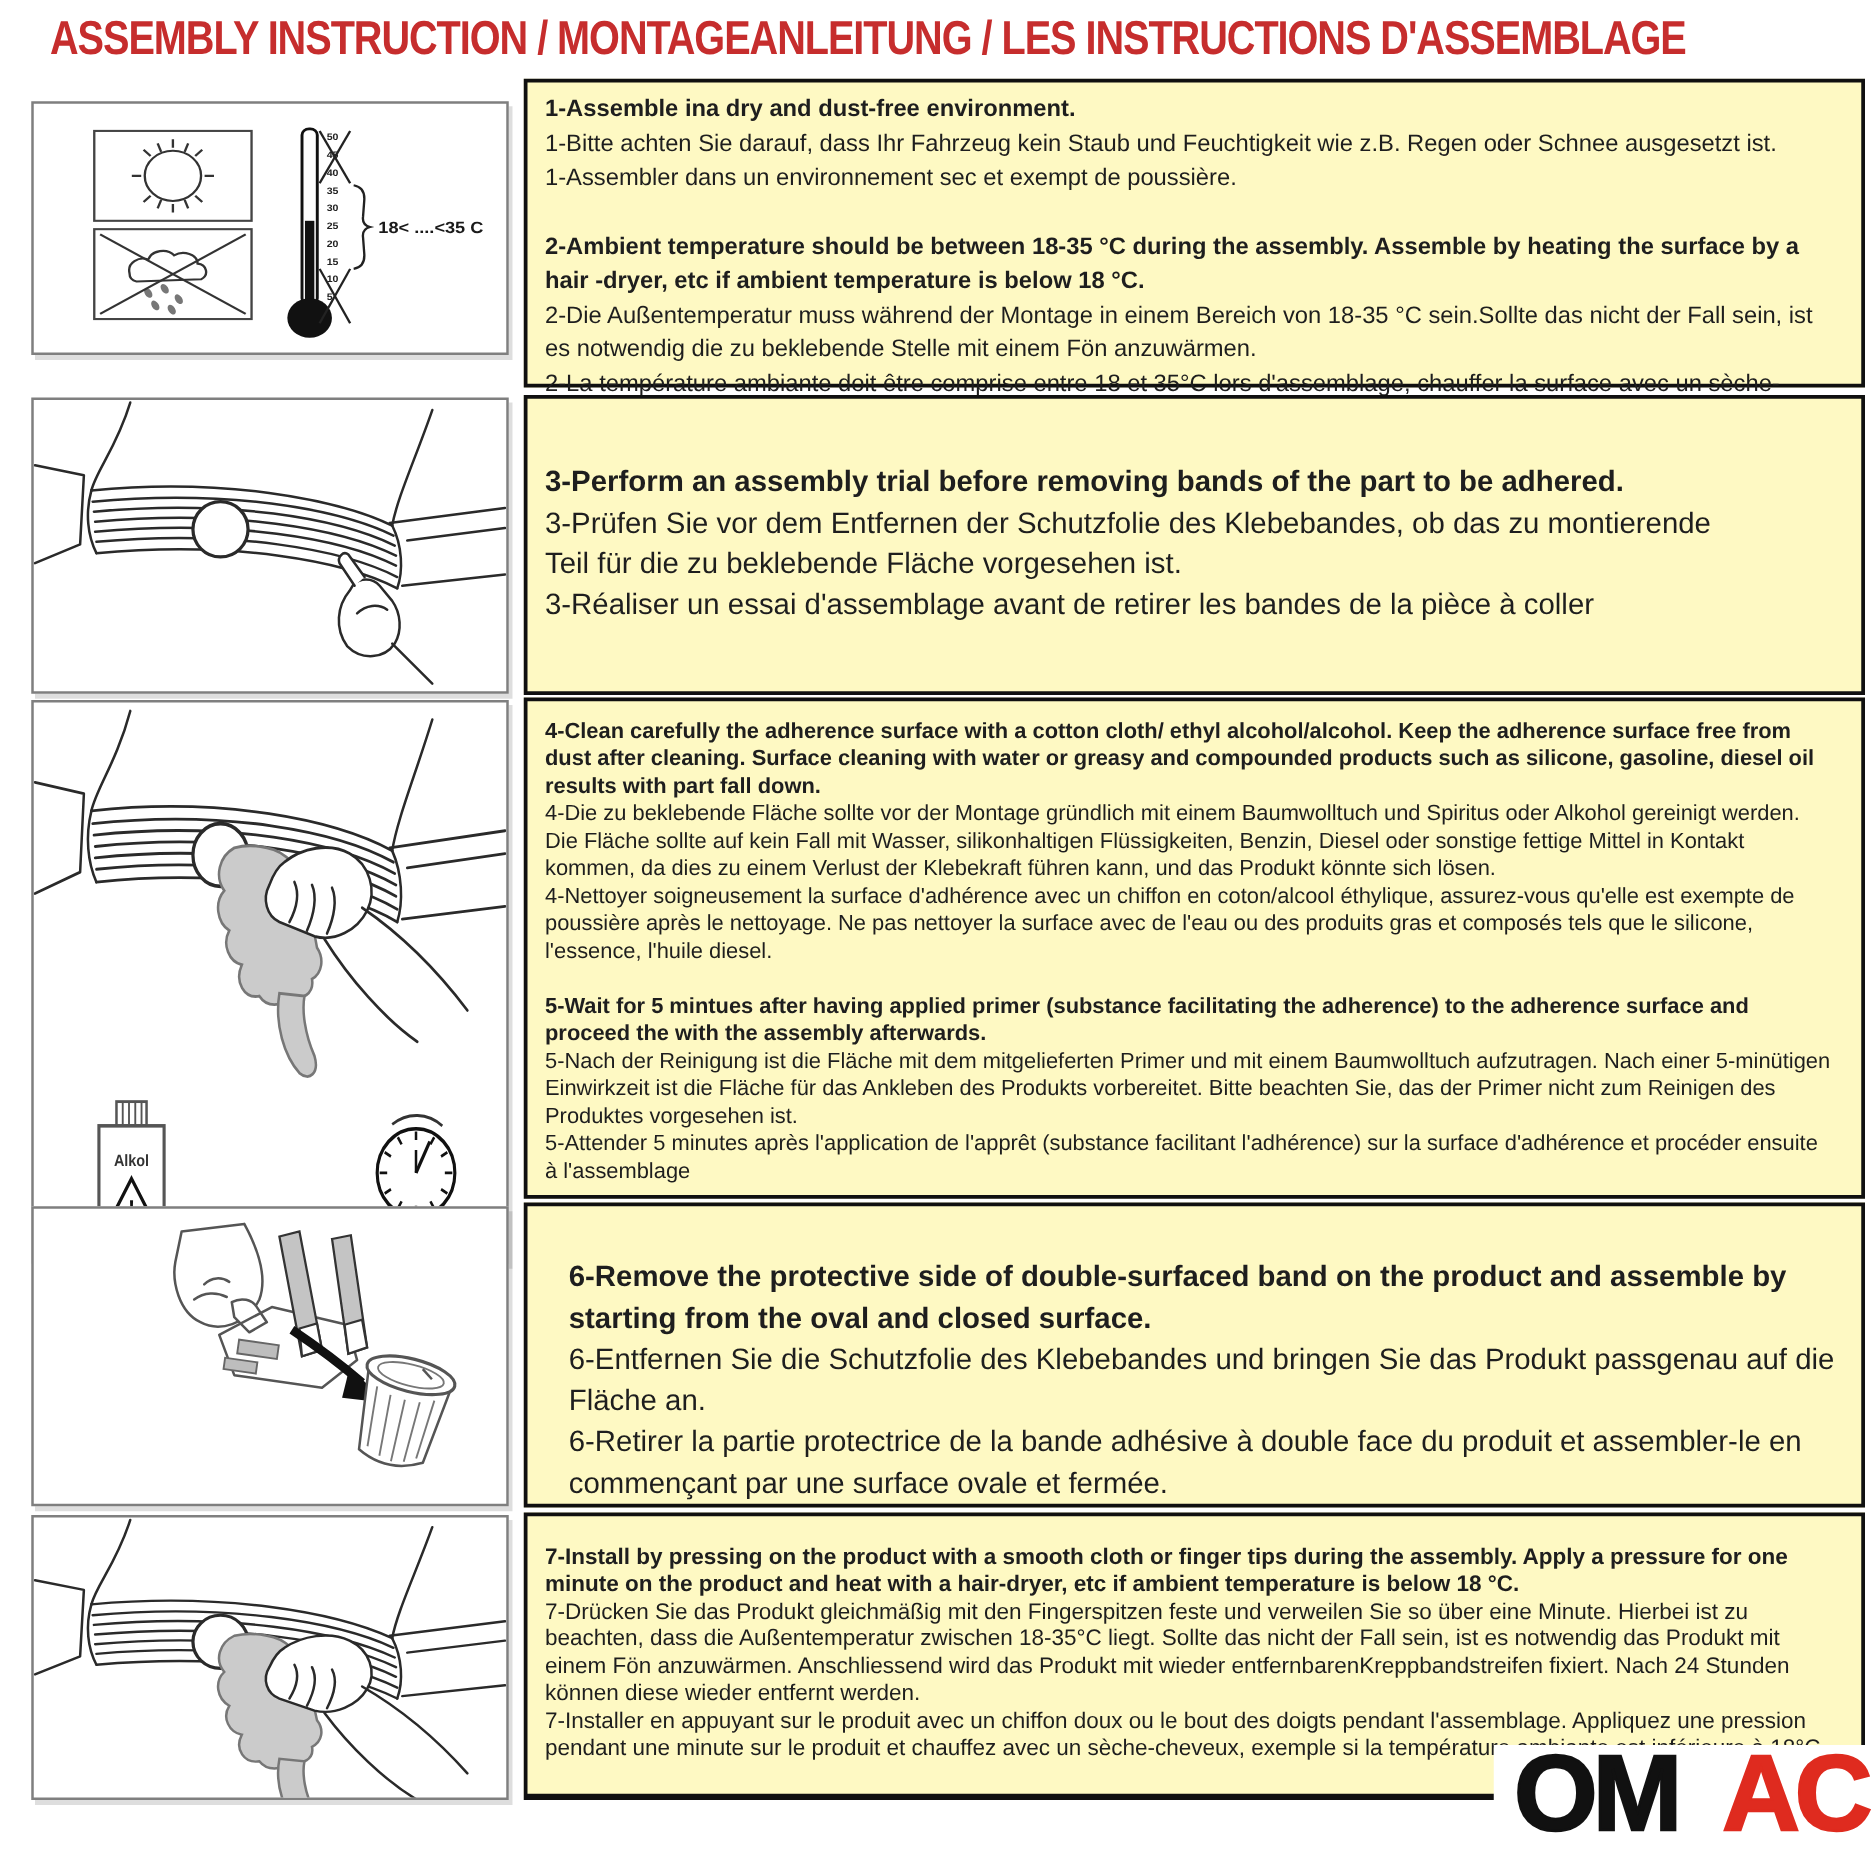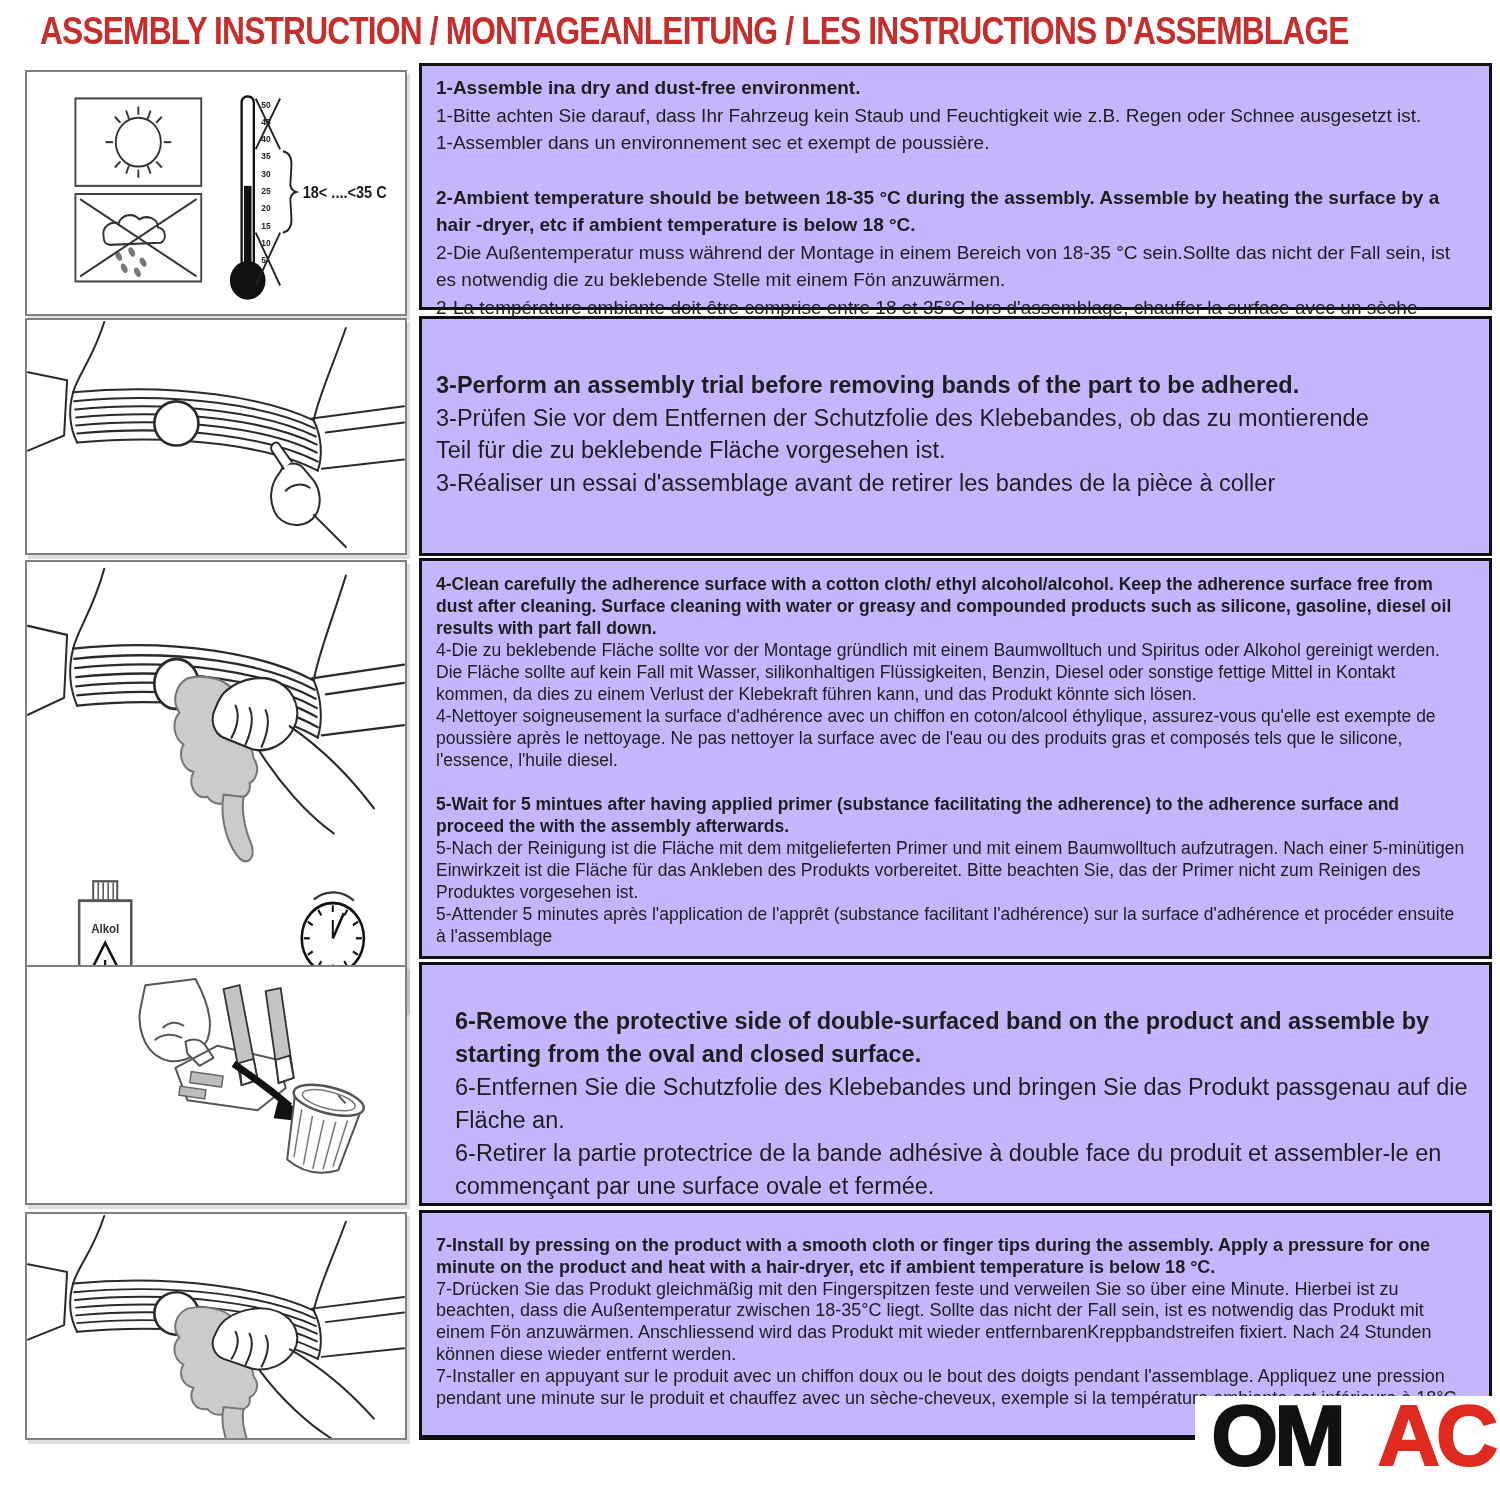--- a/index.html
+++ b/index.html
@@ -12,21 +12,21 @@
     font-size:38px;font-weight:bold;letter-spacing:-1px;white-space:nowrap;
     transform:scaleX(0.835);transform-origin:left top;color:#c62d2d;
   }
   .illus{
     position:absolute;left:25px;width:382px;background:#fff;
     border:2.5px solid #7f7f7f;box-shadow:3px 4px 0 rgba(0,0,0,.13);
     box-sizing:border-box;
   }
   .illus svg{display:block;width:100%;height:100%;}
   .textbox{
-    position:absolute;left:419px;width:1073px;background:#c4b5fd;
+    position:absolute;left:419px;width:1073px;background:#fef9c3;
     border:3.5px solid #101010;box-sizing:border-box;padding:8px 14px;
   }
   .textbox p{margin:0;}
   .b{font-weight:bold;}
   
   .s1{font-size:19px;line-height:27.5px;}
   .s1 p{max-width:1025px;}
   .s1 .gap{margin-top:27px;}
   .s2{font-size:23.5px;line-height:32.5px;padding-top:50px;}
   .s2 p{max-width:955px;}
@@ -93,21 +93,21 @@
       <path class="ln" d="M218,156 C224,144 226,132 222,124"></path>
       <path class="ln" d="M234,158 C240,146 242,134 238,126"></path>
       <path class="ln" d="M262,140 C292,158 322,184 346,212"></path>
       <path class="ln" d="M232,162 C252,190 280,218 306,234"></path>
     </g>
   </defs>
 </svg>
 
 <h1 class="page-title">ASSEMBLY INSTRUCTION / MONTAGEANLEITUNG / LES INSTRUCTIONS D'ASSEMBLAGE</h1>
 
-<div class="illus" style="top:70px;height:246px;padding-left:24px;">
+<div class="illus" style="top:81px;height:203px;padding-left:24px;">
   <svg viewBox="0 0 377 238" preserveAspectRatio="none">
 
     <g>
       <rect x="26" y="26" width="134" height="86" fill="none" stroke="#444" stroke-width="2"></rect>
       <circle cx="93" cy="69" r="24" fill="none" stroke="#333" stroke-width="2"></circle>
       <g stroke="#333" stroke-width="2">
         <line x1="93" y1="34" x2="93" y2="42"></line>
           <line x1="93" y1="96" x2="93" y2="104"></line>
         <line x1="58" y1="69" x2="66" y2="69"></line>
           <line x1="120" y1="69" x2="128" y2="69"></line>

